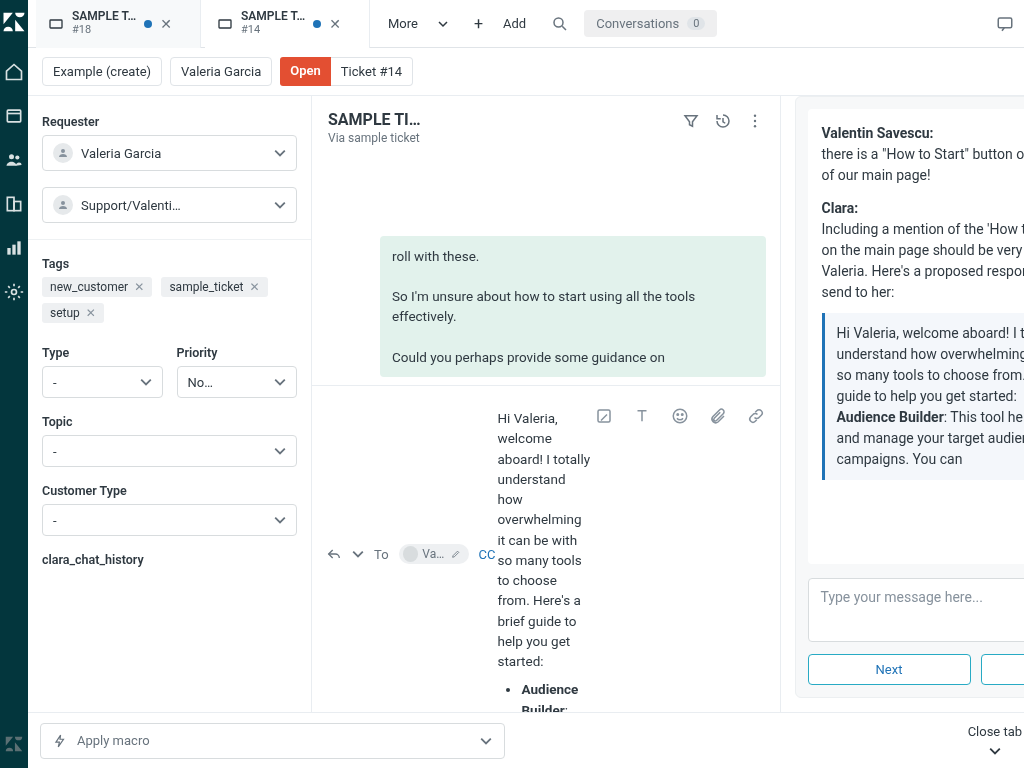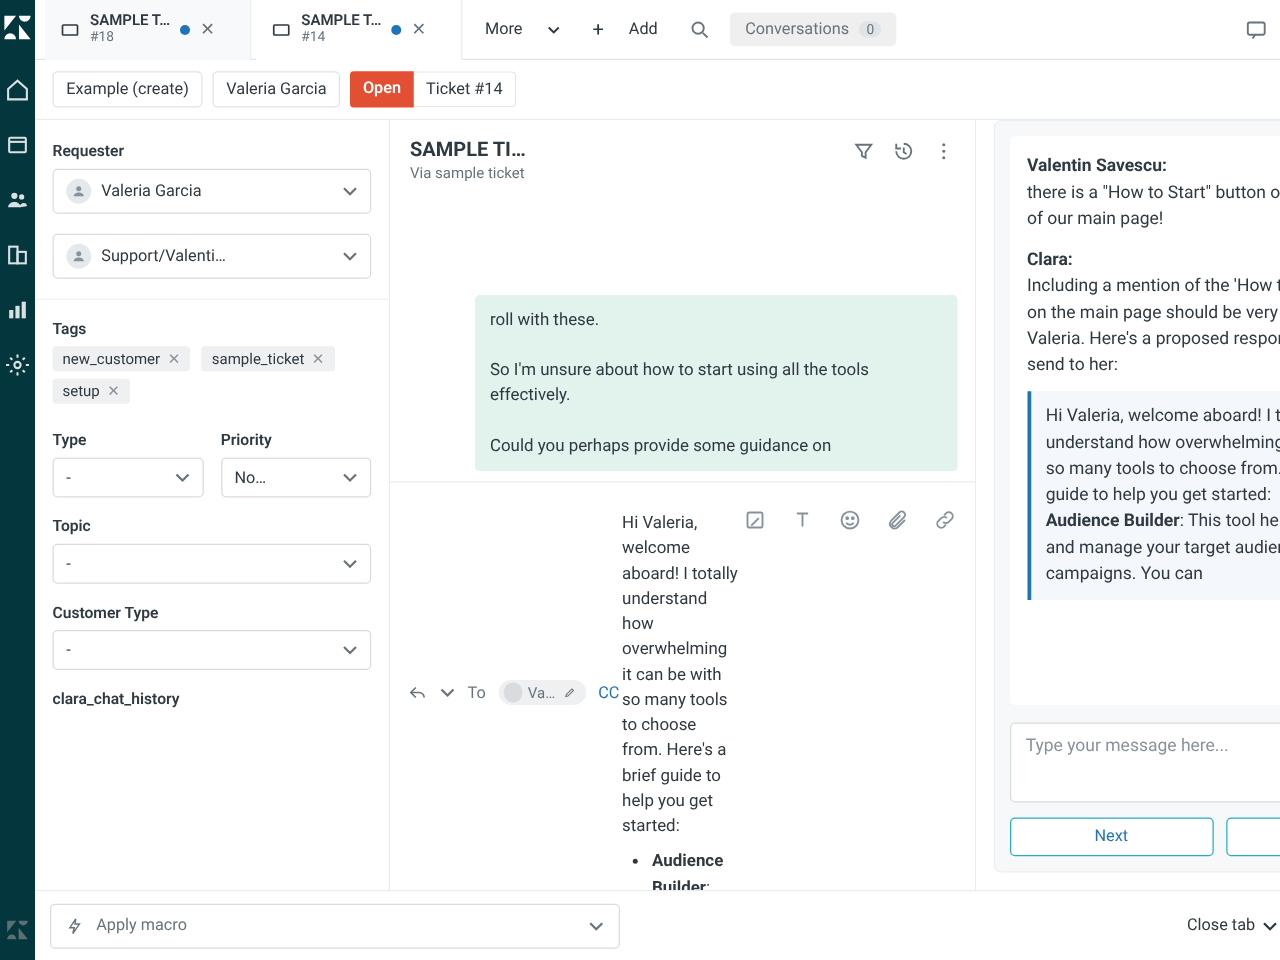--- a/index.html
+++ b/index.html
@@ -95,21 +95,21 @@
 
   
   .apprail { width:48px; border-left:1px solid #e9edf1; display:flex; flex-direction:column; align-items:center; padding-top:14px; gap:16px; color:#68737d; }
   .apprail .ai { width:28px; height:28px; display:flex; align-items:center; justify-content:center; cursor:pointer; border-radius:4px; }
   .apprail .ai.active { background:#edf3fb; color:#2f3941; }
 
   
   .bottombar { height:56px; border-top:1px solid #e9edf1; display:flex; align-items:center; padding:0 12px 0 12px; gap:12px; background:#fff; position:relative; }
   .macro { flex:1; border:1px solid #d8dcde; border-radius:4px; height:36px; display:flex; align-items:center; padding:0 12px; color:#68737d; gap:10px; cursor:pointer; max-width:480px; }
   .macro .chev { margin-left:auto; }
-  .closetab { display:flex; align-items:center; gap:6px; color:#2f3941; cursor:pointer; font-size:13px; margin-right:6px; }
+  .closetab { display:flex; align-items:center; gap:6px; color:#2f3941; cursor:pointer; font-size:13px; margin-right:6px;flex-direction:column; }
   .bottombar-spacer { flex:1; }
   .submit { display:flex; align-items:stretch; }
   .submit-main { background:#111; color:#fff; padding:0 18px; display:flex; align-items:center; border-radius:0; font-size:14px; height:68px; margin-right:1px; }
   .submit-main b { font-weight:700; margin-left:4px; }
   .submit-drop { background:#111; color:#fff; width:42px; display:flex; align-items:center; justify-content:center; height:56px; }
   svg { display:block; }
   .scrollbar-fake { position:absolute; right:1px; top:1px; width:9px; height:60px; background:#c7cdd2; border-radius:4px; }
 </style>
 </head>
 <body>

